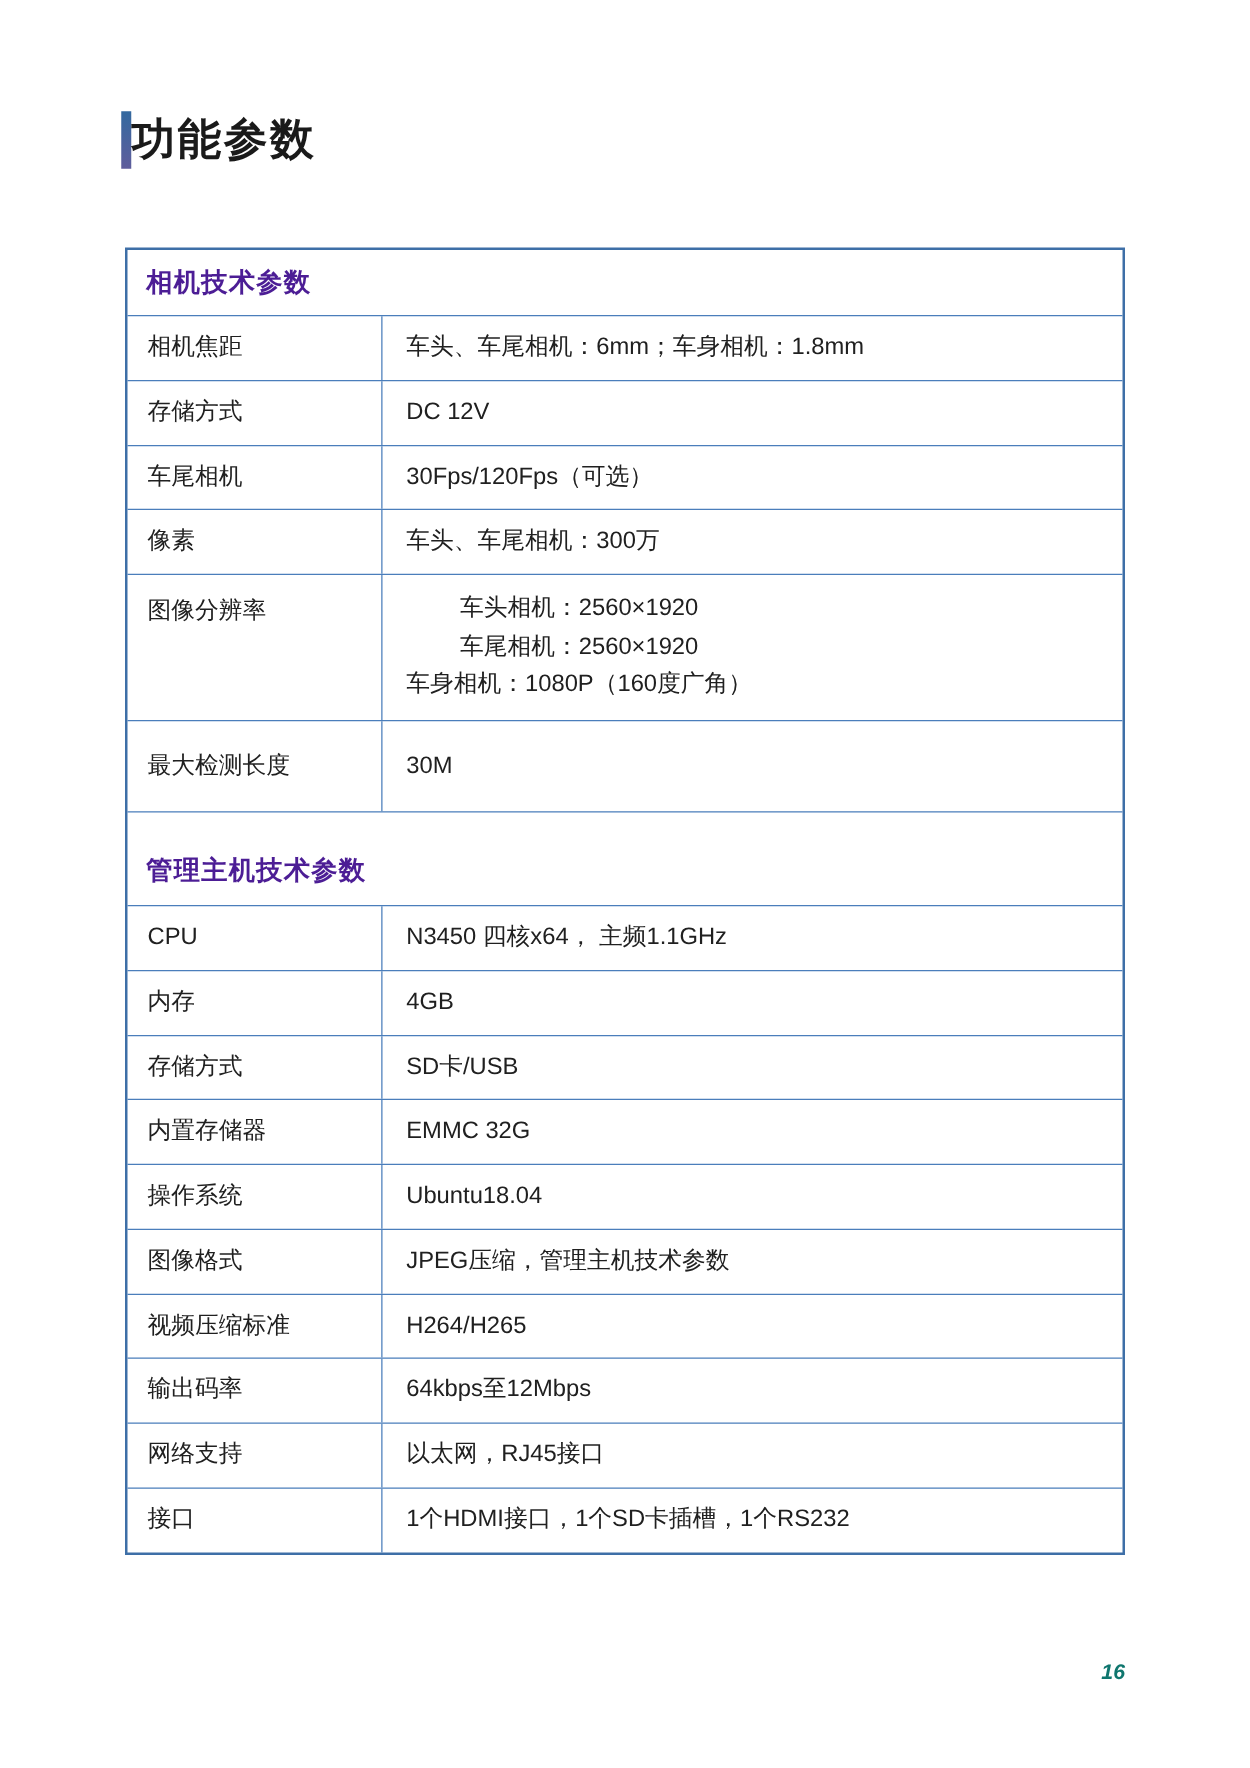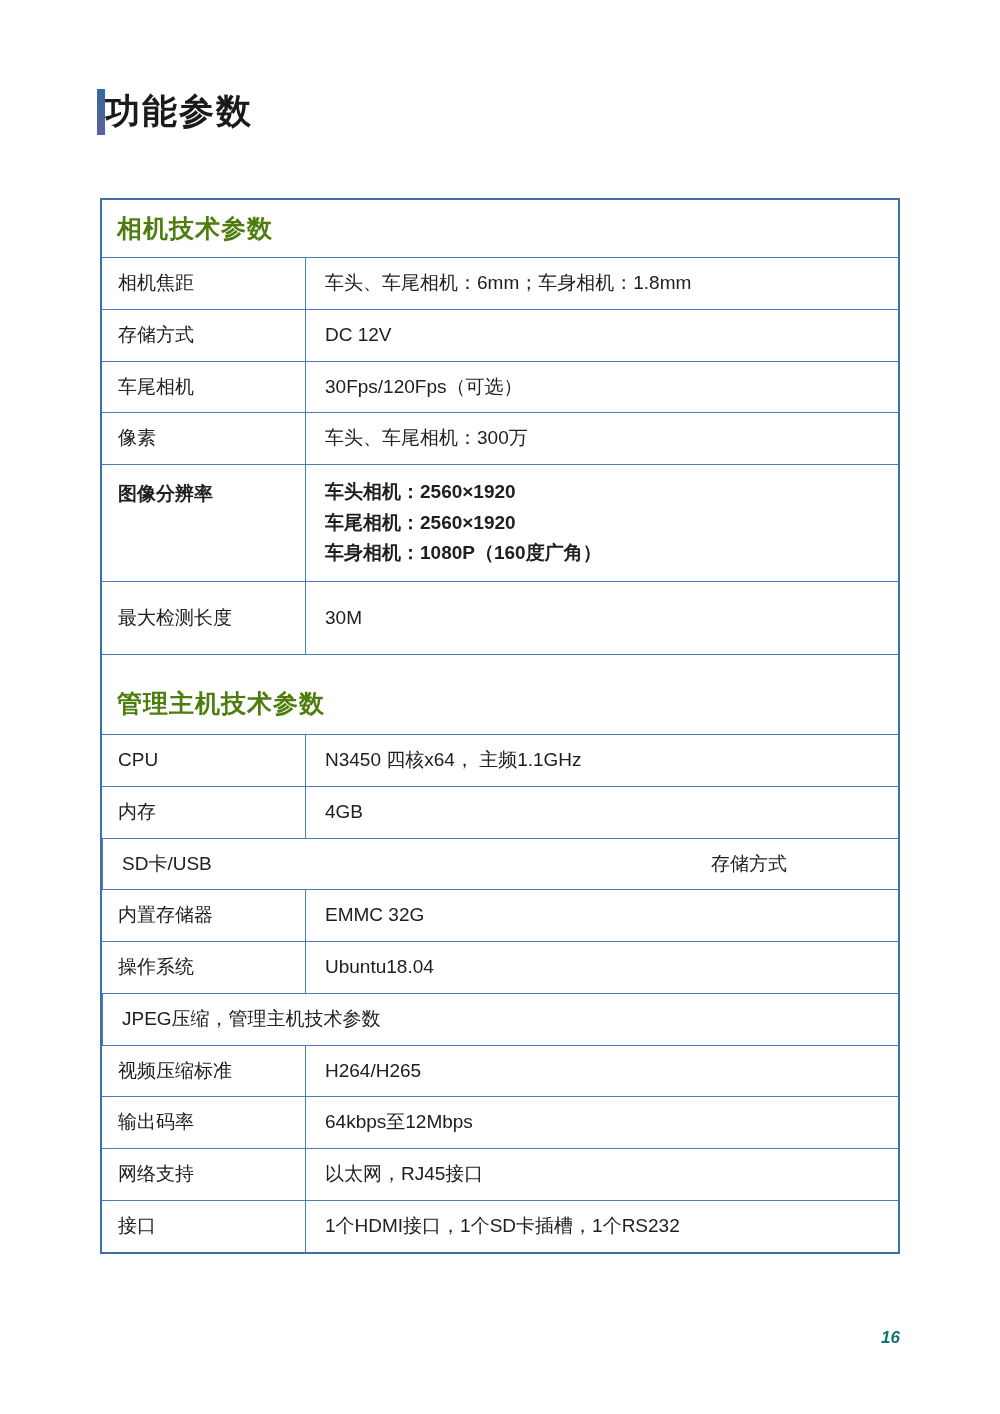--- a/index.html
+++ b/index.html
@@ -31,34 +31,35 @@
   
   .spec-table {
     position: absolute;
     left: 100px; top: 198px;
     width: 800px;
     border: 2px solid #3e6fa7;
     background: #ffffff;
   }
   .section-header {
     padding: 12px 14px 12px 15px;
-    font-size: 25px;
+    font-size: 21px;
     font-weight: 700;
-    color: #4d7c0f;
+    color: #4c1d95;
     letter-spacing: 1px;
   }
   .section-header.tall { padding-top: 32px; padding-bottom: 14px; }
   .row {
     display: flex;
     border-top: 1.5px solid #4a7ebb;
     min-height: 49px;
     align-items: stretch;
+    text-align: center;
   }
   .row.tall-med { min-height: 73px; }
-  .row.tall-big { min-height: 117px; font-weight: bold; }
+  .row.tall-big { min-height: 117px; }
   .cell {
     display: flex;
     align-items: center;
     font-size: 19px;
     color: #202020;
     line-height: 1.62;
   }
   .cell.label {
     width: 203px;
     flex: none;
@@ -123,32 +124,33 @@
 
   <div class="row">
     <div class="cell label">CPU</div>
     <div class="cell value">N3450 四核x64， 主频1.1GHz</div>
   </div>
   <div class="row">
     <div class="cell label">内存</div>
     <div class="cell value">4GB</div>
   </div>
   <div class="row">
+    <div class="cell label">存储方式</div>
     <div class="cell value">SD卡/USB</div>
-    <div class="cell label">存储方式</div>
   </div>
   <div class="row">
     <div class="cell label">内置存储器</div>
     <div class="cell value">EMMC 32G</div>
   </div>
   <div class="row">
     <div class="cell label">操作系统</div>
     <div class="cell value">Ubuntu18.04</div>
   </div>
   <div class="row">
+    <div class="cell label">图像格式</div>
     <div class="cell value">JPEG压缩，管理主机技术参数</div>
   </div>
   <div class="row">
     <div class="cell label">视频压缩标准</div>
     <div class="cell value">H264/H265</div>
   </div>
   <div class="row">
     <div class="cell label">输出码率</div>
     <div class="cell value">64kbps至12Mbps</div>
   </div>

